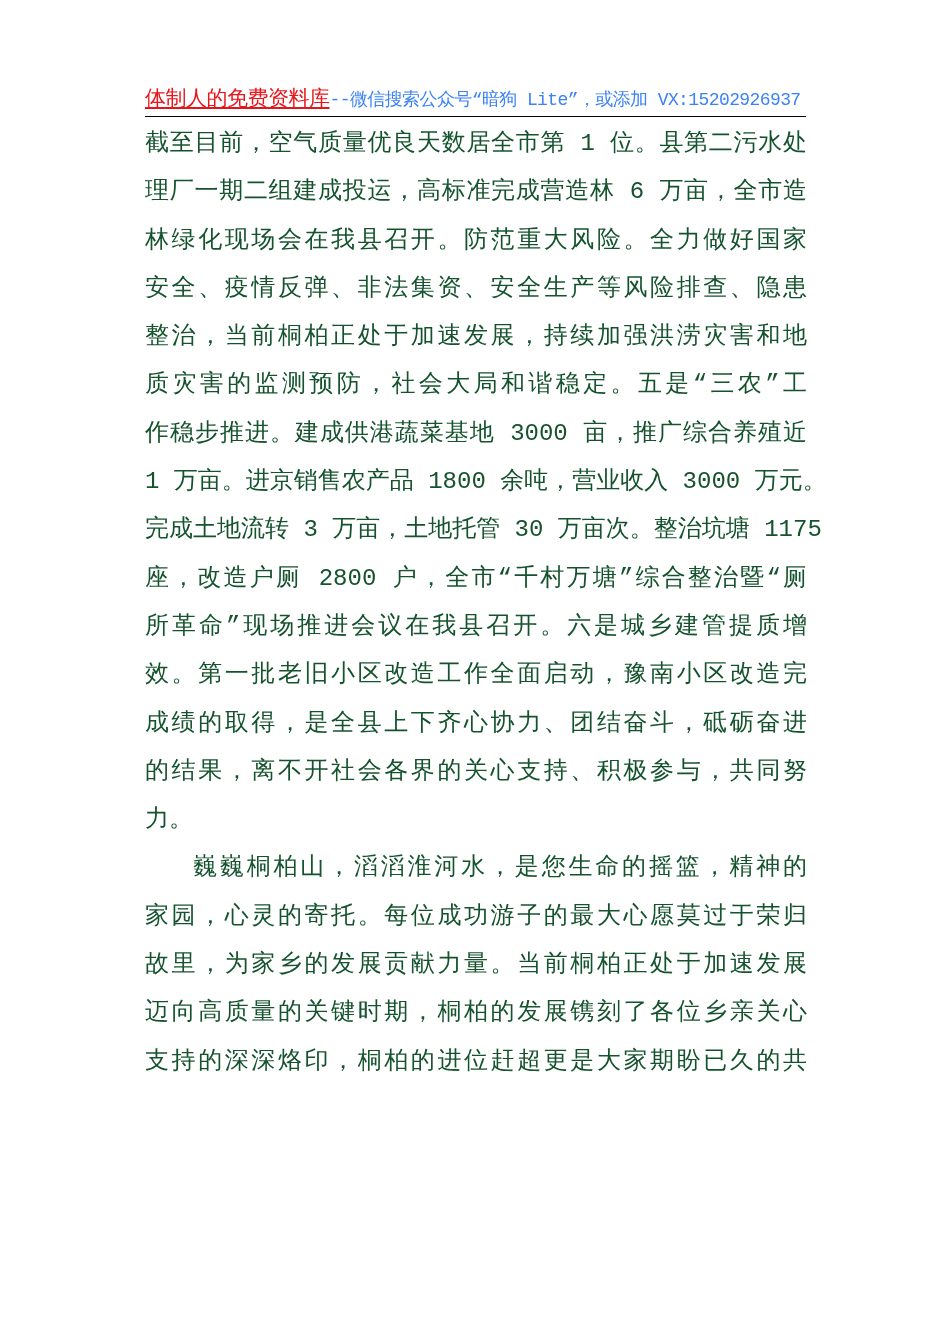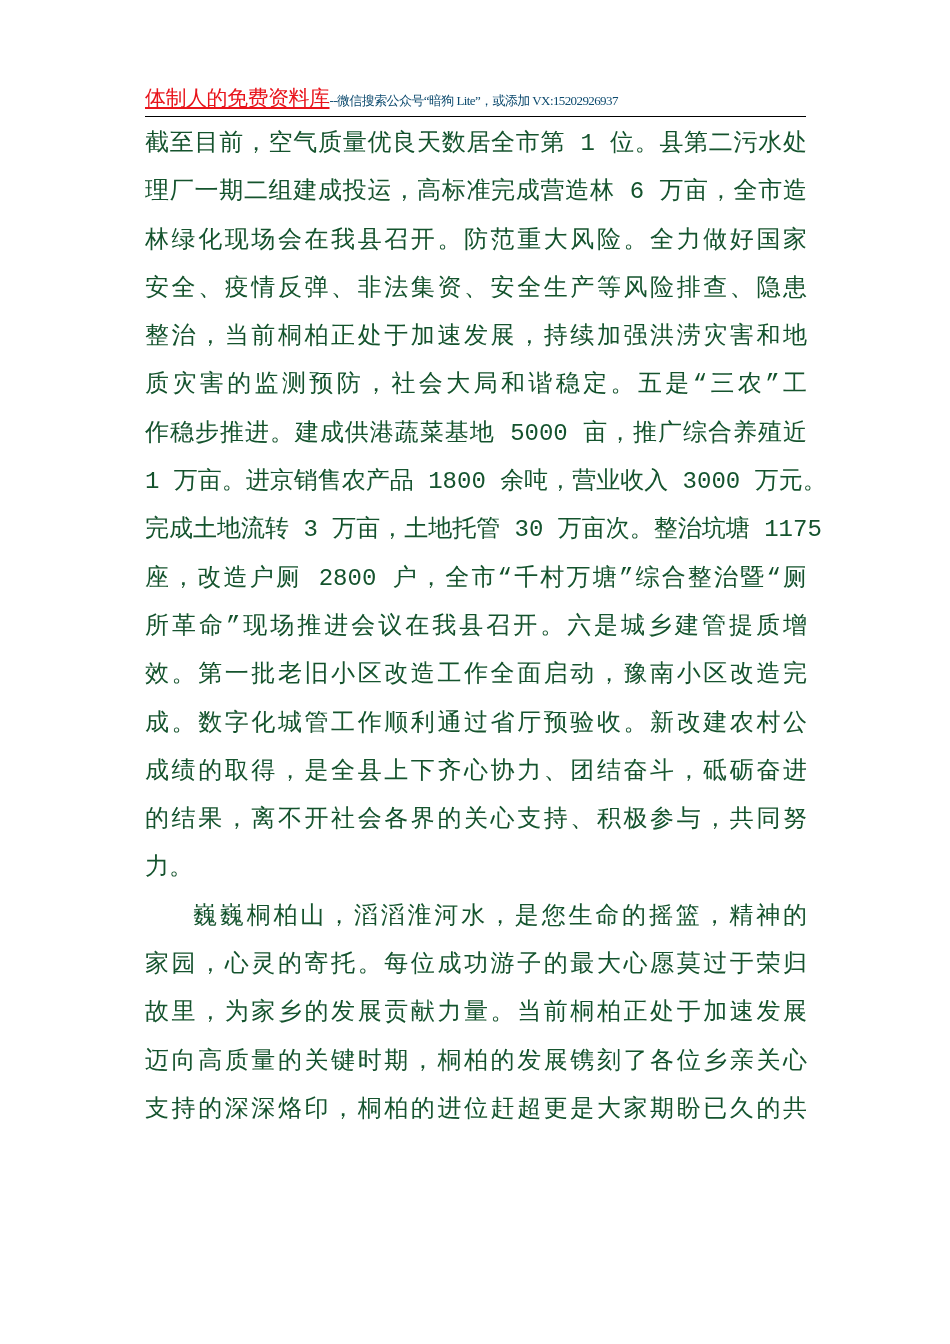--- a/index.html
+++ b/index.html
@@ -30,23 +30,23 @@
       line-height: 28px;
     }
     .header-brand {
       color: #e8141b;
       font-size: 21px;
       font-family: "DejaVu Sans", sans-serif;
       letter-spacing: -0.5px;
       text-decoration: underline;
     }
     .header-note {
-      color: #0c4a6e;
-      font-size: 13px;
-      font-family: Liberation Serif, serif;
+      color: #3b82f6;
+      font-size: 18px;
+      font-family: Liberation Mono, monospace;
       letter-spacing: -0.6px;
     }
     .header-rule {
       position: absolute;
       left: 145px;
       top: 116px;
       width: 661px;
       height: 0;
       border-top: 1.5px solid #000000;
     }
@@ -86,27 +86,26 @@
   <div class="header-rule"></div>
 
   <div class="body-text">
     <div>
       <div class="line">截至目前，空气质量优良天数居全市第 1 位。县第二污水处</div>
       <div class="line">理厂一期二组建成投运，高标准完成营造林 6 万亩，全市造</div>
       <div class="line">林绿化现场会在我县召开。防范重大风险。全力做好国家</div>
       <div class="line">安全、疫情反弹、非法集资、安全生产等风险排查、隐患</div>
       <div class="line">整治，当前桐柏正处于加速发展，持续加强洪涝灾害和地</div>
       <div class="line">质灾害的监测预防，社会大局和谐稳定。五是“三农”工</div>
-      <div class="line">作稳步推进。建成供港蔬菜基地 5000 亩，推广综合养殖近</div>
+      <div class="line">作稳步推进。建成供港蔬菜基地 3000 亩，推广综合养殖近</div>
       <div class="line">1 万亩。进京销售农产品 1800 余吨，营业收入 3000 万元。</div>
       <div class="line">完成土地流转 3 万亩，土地托管 30 万亩次。整治坑塘 1175</div>
       <div class="line">座，改造户厕 2800 户，全市“千村万塘”综合整治暨“厕</div>
       <div class="line">所革命”现场推进会议在我县召开。六是城乡建管提质增</div>
       <div class="line">效。第一批老旧小区改造工作全面启动，豫南小区改造完</div>
-      <div class="line">成。数字化城管工作顺利通过省厅预验收。新改建农村公</div>
       <div class="line">成绩的取得，是全县上下齐心协力、团结奋斗，砥砺奋进</div>
       <div class="line">的结果，离不开社会各界的关心支持、积极参与，共同努</div>
       <div class="line last">力。</div>
     </div>
     <div>
       <div class="line indent">巍巍桐柏山，滔滔淮河水，是您生命的摇篮，精神的</div>
       <div class="line">家园，心灵的寄托。每位成功游子的最大心愿莫过于荣归</div>
       <div class="line">故里，为家乡的发展贡献力量。当前桐柏正处于加速发展</div>
       <div class="line">迈向高质量的关键时期，桐柏的发展镌刻了各位乡亲关心</div>
       <div class="line">支持的深深烙印，桐柏的进位赶超更是大家期盼已久的共</div>

